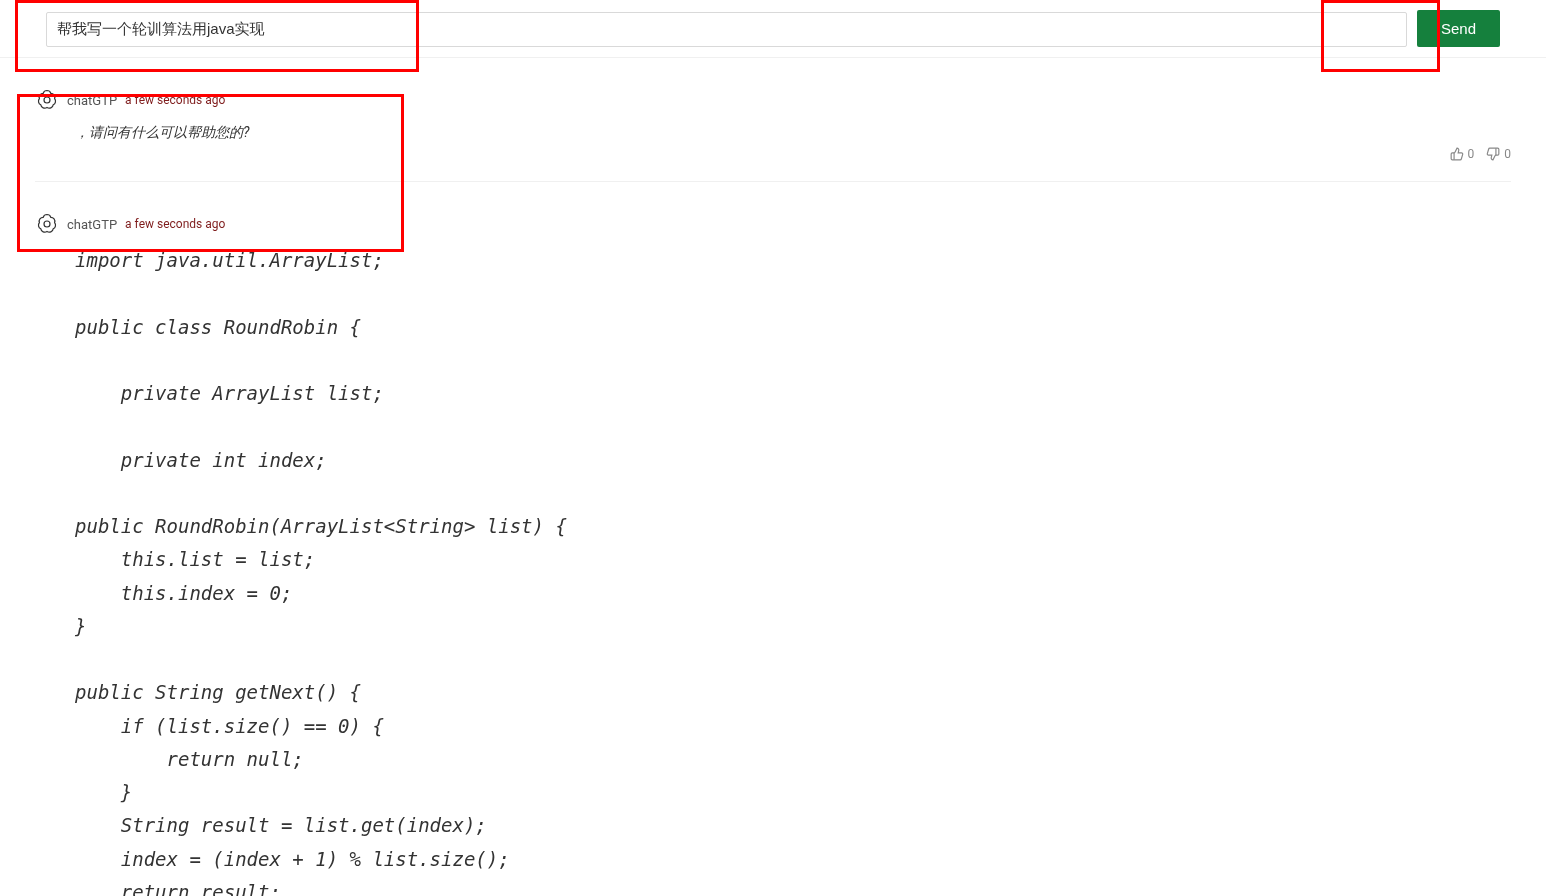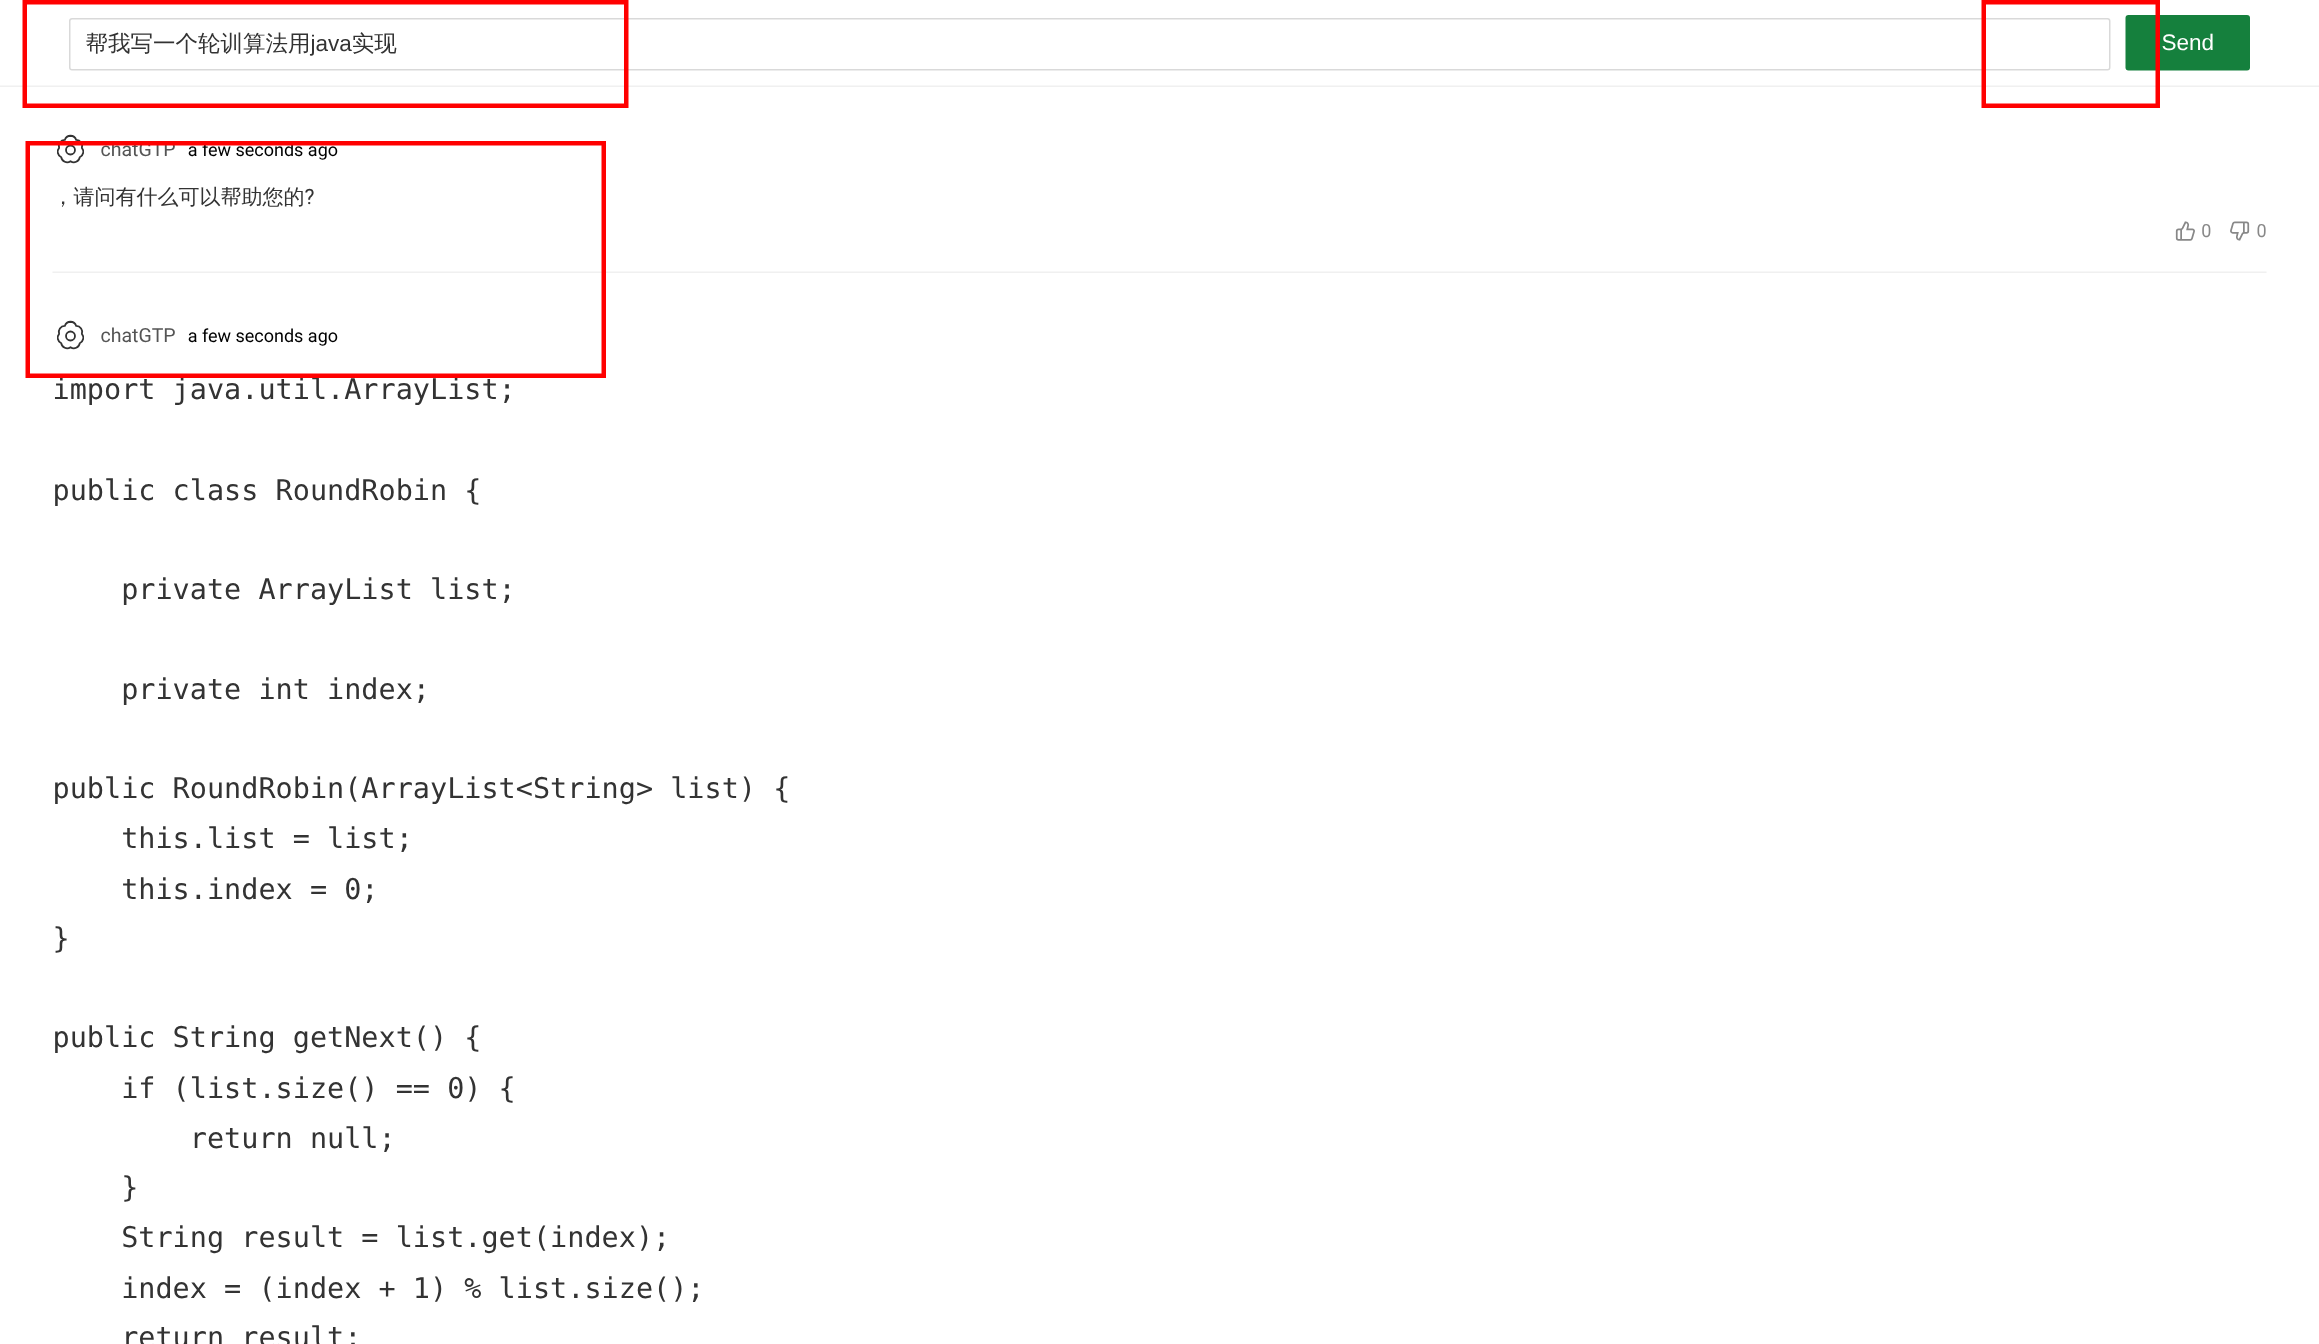--- a/index.html
+++ b/index.html
@@ -92,27 +92,29 @@
       width: 24px;
       height: 24px;
     }
     .author {
       font-size: 13px;
       color: #555;
       font-weight: 400;
     }
     .timestamp {
       font-size: 12px;
-      color: #000000;
+      color: #7f1d1d;
       text-align: center;
     }
     .message-content {
+      margin-left: 40px;
       font-size: 14px;
       line-height: 1.8;
       color: #333;
+      font-style: italic;
     }
     .message-content p {
       margin-bottom: 16px;
     }
     .message-content pre {
       font-family: ui-monospace, SFMono-Regular, "SF Mono", Menlo, Consolas, monospace;
       font-size: 19px;
       line-height: 1.75;
       white-space: pre;
       color: #333;

